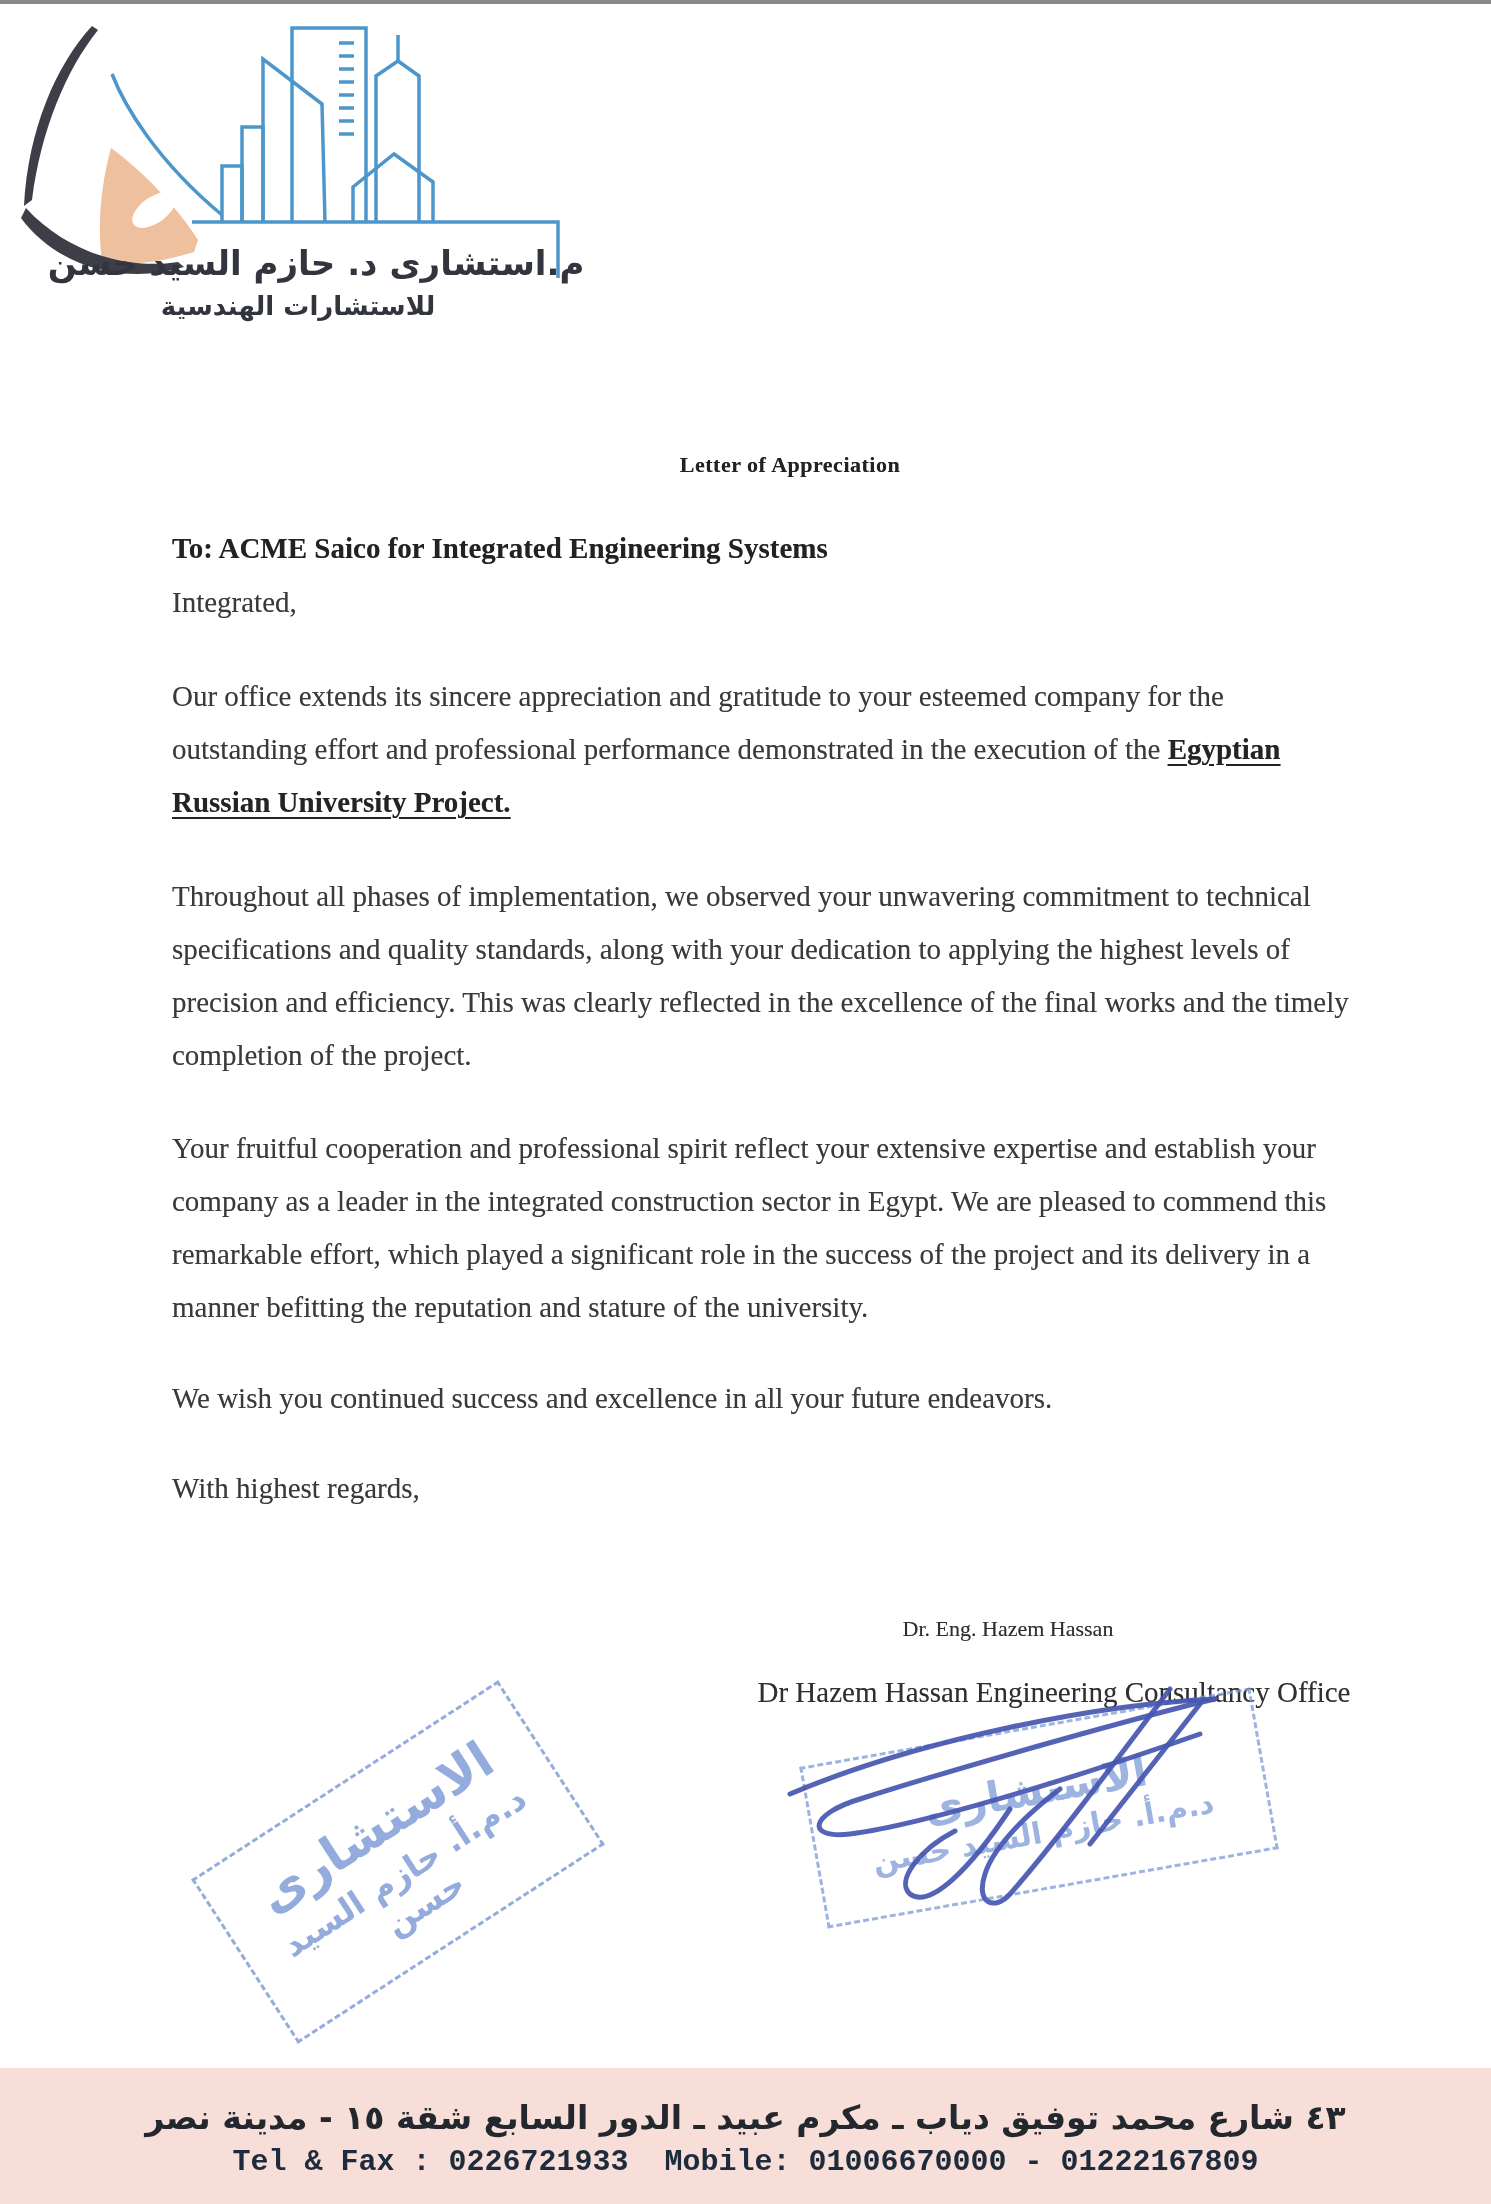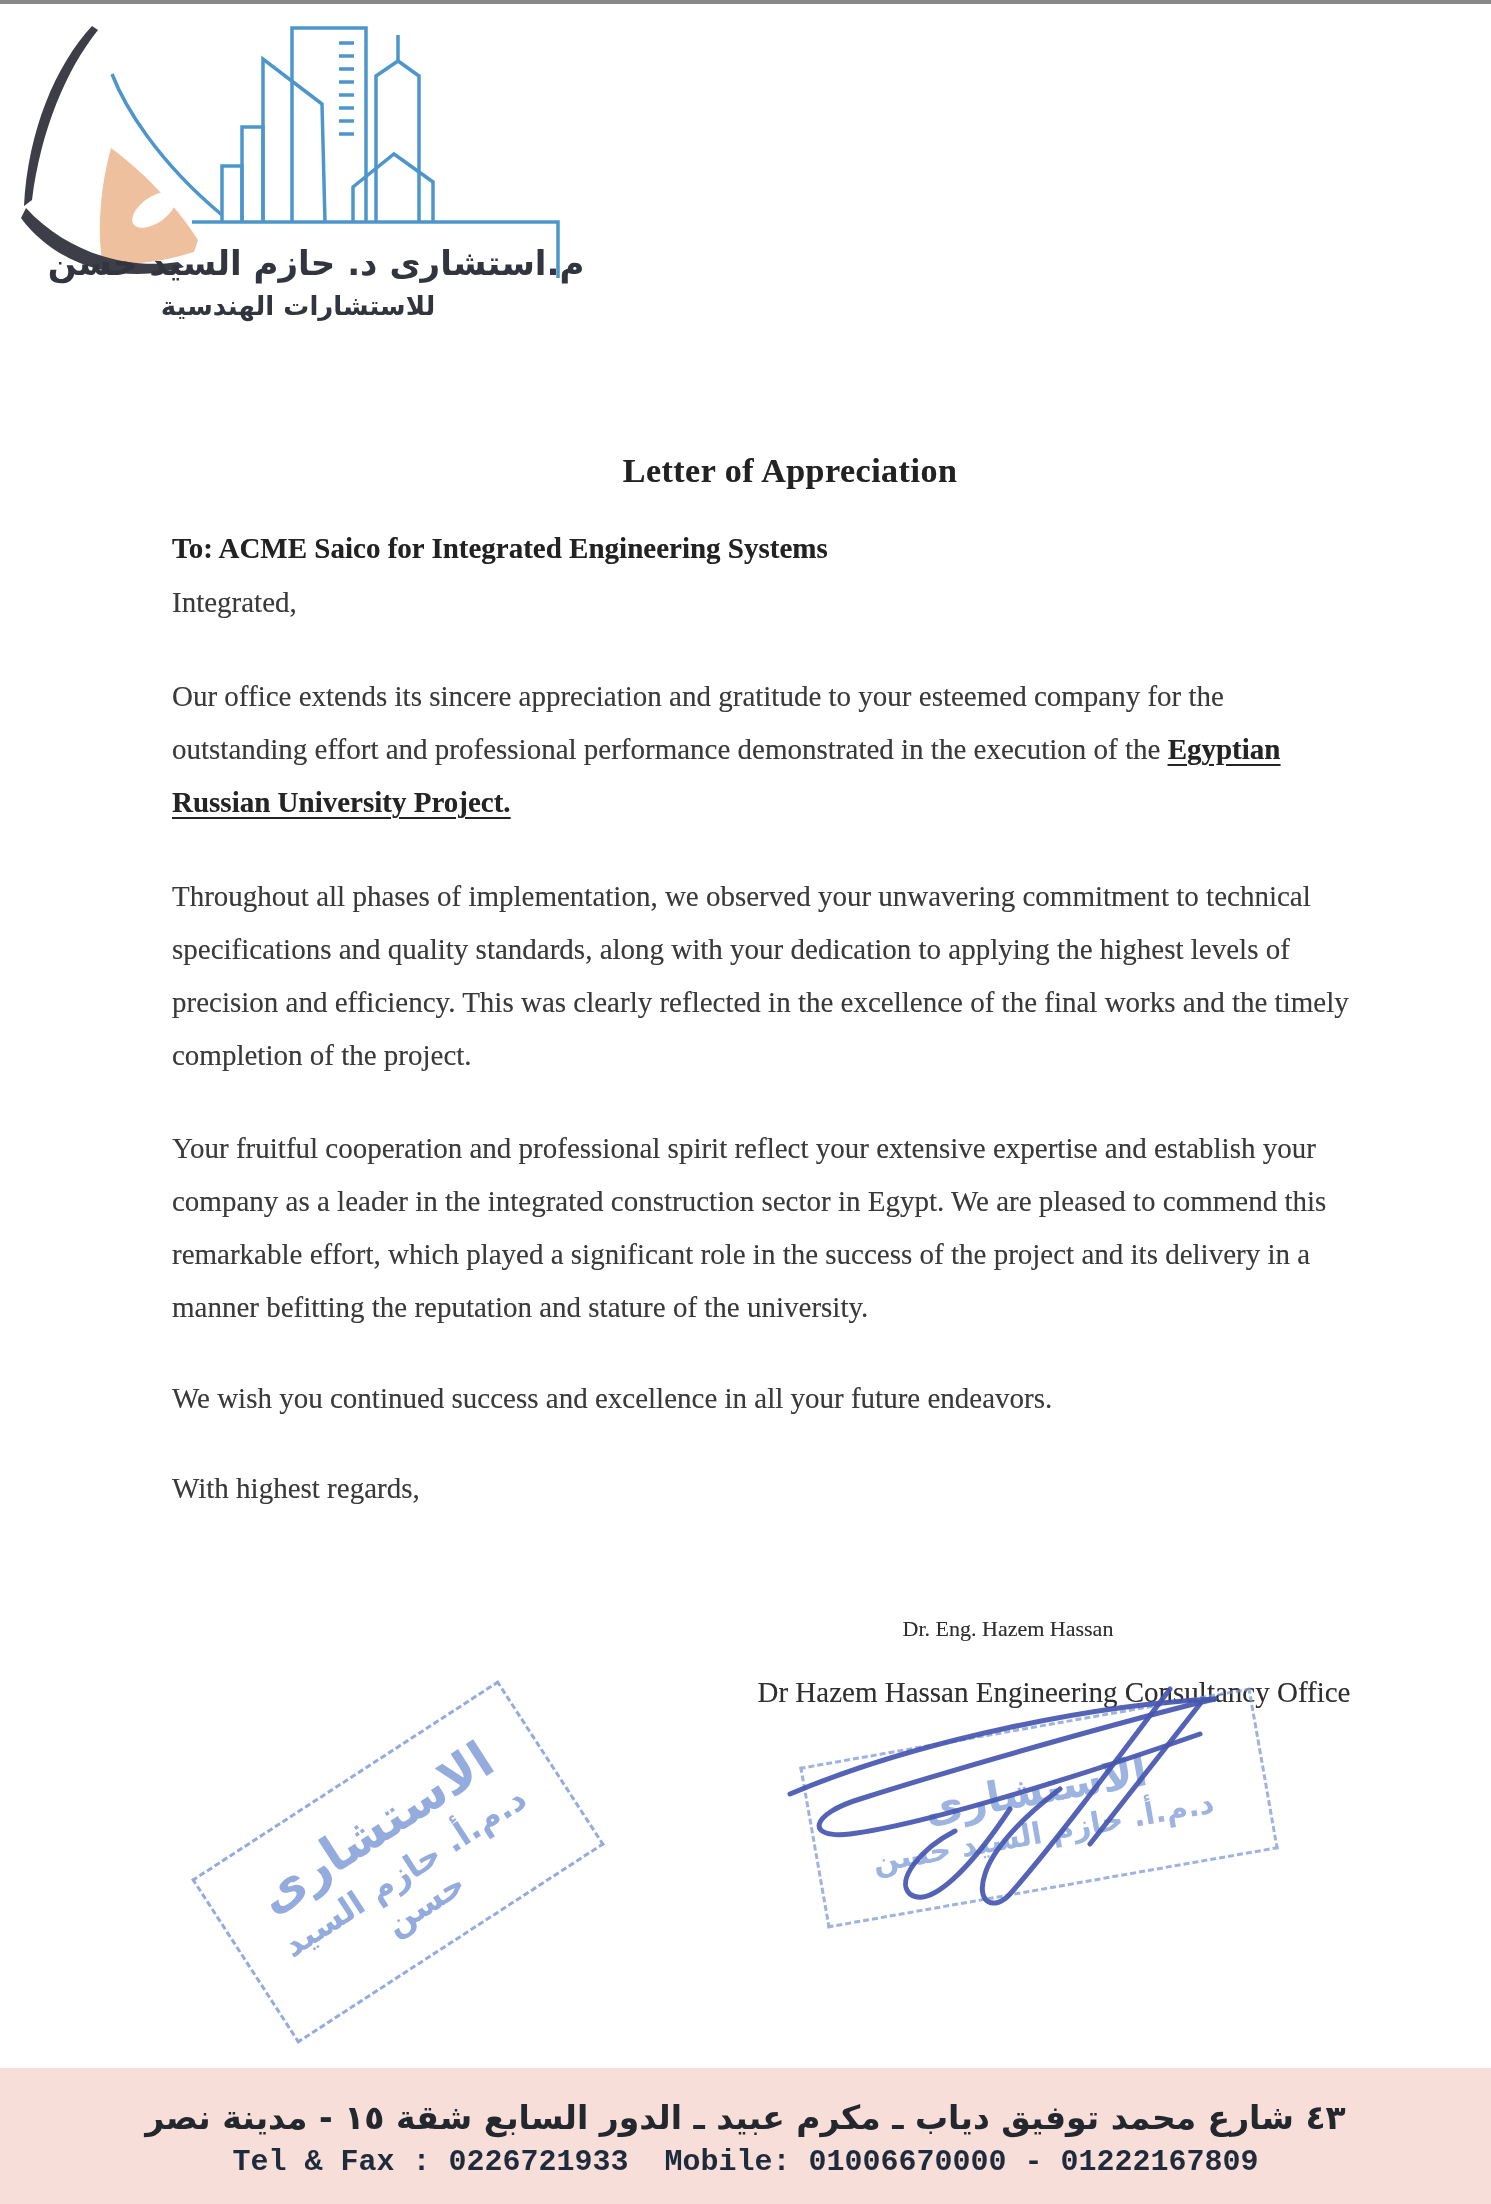--- a/index.html
+++ b/index.html
@@ -11,21 +11,21 @@
   html,body{margin:0;padding:0;background:#888;}
   #page{
     position:relative; width:1491px; height:2204px; margin:4px auto;
     background:var(--paper); overflow:hidden;
     font-family:"Liberation Serif", serif; color:var(--ink);
   }
   .abs{position:absolute;}
   
   .title{
     left:540px; top:448px; width:500px; text-align:center;
-    font-size:34px; font-weight:bold; color:var(--ink_dark);
+    font-size:22px; font-weight:bold; color:var(--ink_dark);
     letter-spacing:.5px; text-shadow:0 0 .6px rgba(40,40,40,.5);
   }
   .bodytext{
     left:172px; width:1180px; font-size:29px; line-height:53px;
     text-shadow:0 0 .5px rgba(60,60,60,.45);
   }
   .to-line{top:518px; font-weight:bold; color:var(--ink_dark);}
   .greeting{top:572px;}
   .p1{top:666px;} .p2{top:866px;} .p3{top:1118px;} .p4{top:1368px;} .p5{top:1458px;}
   .emph{font-weight:bold; text-decoration:underline; text-decoration-thickness:2px; text-underline-offset:5px; color:#242424;}

